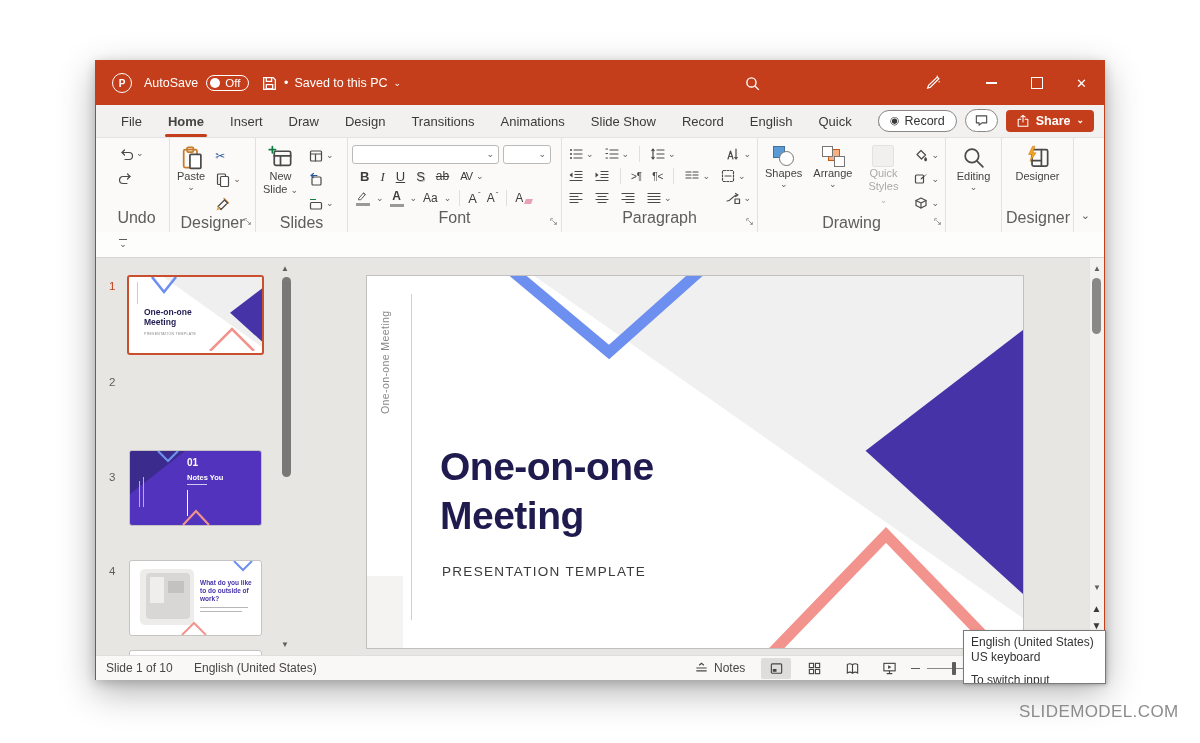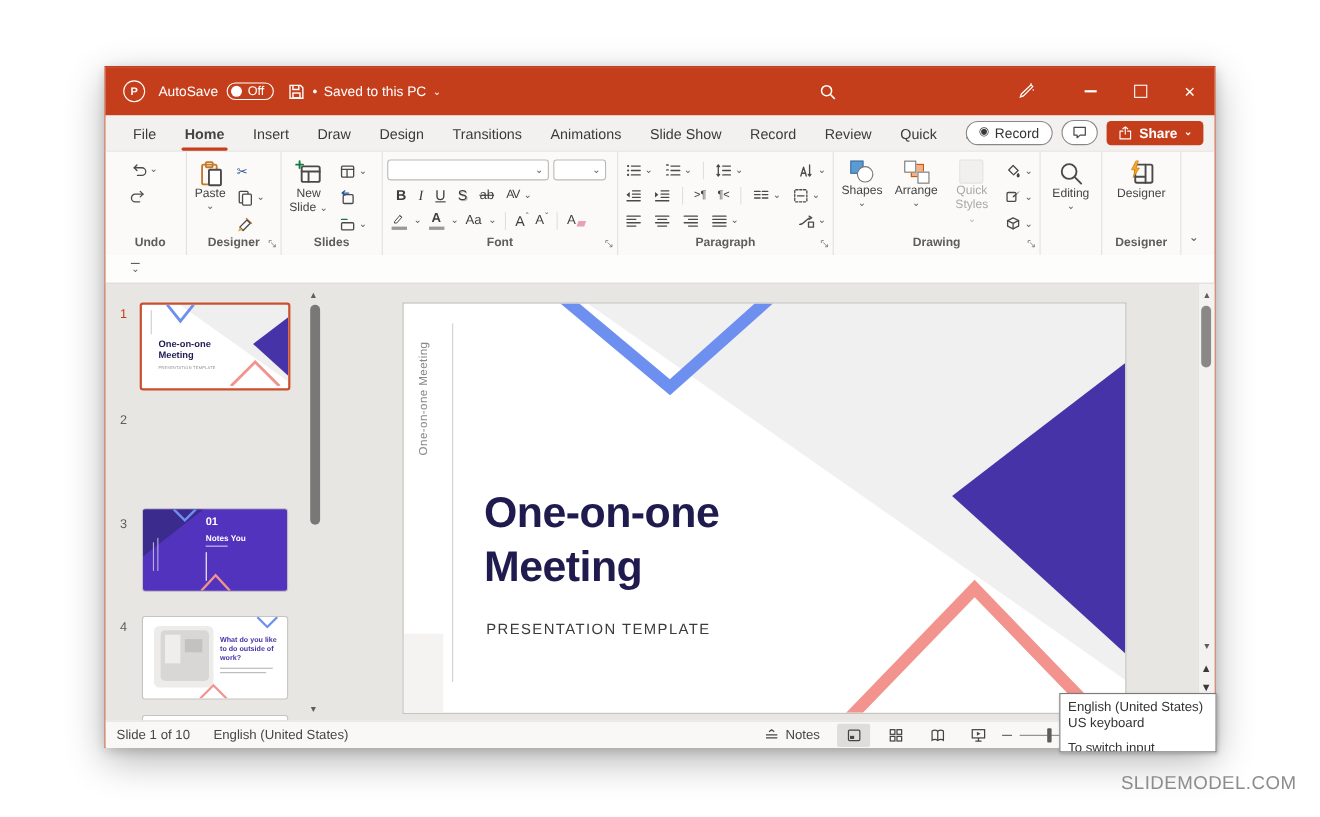--- a/index.html
+++ b/index.html
@@ -26,21 +26,21 @@
   .tab{position:relative;padding:0 13px;font-size:13px;color:#3B3A39;display:flex;align-items:center;}
   .tab.active{font-weight:700;color:#444;}
   .tab.active::after{content:"";position:absolute;left:10px;right:10px;bottom:0;height:3px;border-radius:2px;background:#C43E1C;}
   .tab-actions{position:absolute;right:10px;top:4px;display:flex;gap:8px;align-items:center;}
   .pill{display:flex;align-items:center;gap:5px;border:1px solid #8A8886;border-radius:13px;background:#fff;padding:3px 11px;font-size:12.5px;color:#333;}
   .rec-dot{font-size:11px;line-height:1;color:#3b3a39;}
   .share-btn{display:flex;align-items:center;gap:6px;background:#C43E1C;color:#fff;border-radius:4px;padding:4px 10px;font-size:12.5px;font-weight:600;}
   
   .ribbon{position:relative;height:94px;background:#FBFAF9;display:flex;padding-left:8px;box-sizing:border-box;}
   .rgroup{position:relative;display:flex;flex-direction:column;border-right:1px solid #E3E1DF;padding:5px 4px 0 4px;box-sizing:border-box;}
-  .glabel{margin-top:auto;text-align:center;font-size:11px;color:#5F5D5B;padding-bottom:5px;font-weight:bold;}
+  .glabel{margin-top:auto;text-align:center;font-size:16px;color:#5F5D5B;padding-bottom:5px;}
   .gbody{display:flex;gap:5px;}
   .col{display:flex;flex-direction:column;gap:3px;}
   .sb{height:21px;display:flex;align-items:center;gap:2px;padding:0 2px;color:#444;}
   .bigbtn{display:flex;flex-direction:column;align-items:center;justify-content:flex-start;font-size:11px;color:#444;padding:2px 3px;}
   .bigbtn .blabel{line-height:13px;text-align:center;}
   .chv{font-size:9px;color:#605E5C;line-height:1;}
   .ic{width:16px;height:16px;stroke:#4a4a4a;fill:none;stroke-width:1.2;stroke-linecap:round;stroke-linejoin:round;}
   .ic24{width:25px;height:25px;stroke:#4a4a4a;fill:none;stroke-width:1.1;stroke-linecap:round;stroke-linejoin:round;}
   .launcher{position:absolute;right:3px;bottom:6px;width:9px;height:9px;stroke:#5F5D5B;fill:none;stroke-width:1.1;}
   .combo{border:1px solid #BCBAB8;border-radius:3px;background:#fff;height:19px;display:flex;align-items:center;justify-content:flex-end;padding-right:4px;box-sizing:border-box;}
@@ -326,21 +326,21 @@
   <div class="tabsrow">
     <div class="tab">File</div>
     <div class="tab active">Home</div>
     <div class="tab">Insert</div>
     <div class="tab">Draw</div>
     <div class="tab">Design</div>
     <div class="tab">Transitions</div>
     <div class="tab">Animations</div>
     <div class="tab">Slide Show</div>
     <div class="tab">Record</div>
-    <div class="tab">Review</div>
+    <div class="tab">English</div>
     <div class="tab">Quick</div>
     <div class="tab">Help</div>
     <div class="tab-actions">
       <div class="pill">
         <span class="rec-dot">◉</span>
         <span>Record</span>
       </div>
       <div class="pill" style="padding:3px 8px">
         <svg class="ic" style="width:15px;height:15px">
               <use href="#s-comment"></use>
@@ -688,21 +688,21 @@
           <div>One-on-one</div>
               <div>Meeting</div>
         </div>
         <div style="position:absolute;left:15px;top:55px;font-size:3.5px;color:#888;letter-spacing:.3px">PRESENTATION TEMPLATE</div>
         <div style="position:absolute;left:8px;top:5px;width:1px;height:22px;background:#CCC"></div>
       </div>
 
       <span class="snum" style="left:13px;top:118px">2</span>
 
       <span class="snum" style="left:13px;top:213px">3</span>
-      <div class="thumb" style="top:204px;background:#5233BE">
+      <div class="thumb" style="top:192px;background:#5233BE">
         <div style="position:absolute;inset:0;background:#3B2B8C;clip-path:polygon(0 0,42% 0,0 58%)"></div>
         <svg style="position:absolute;inset:0" width="131" height="74">
               <polyline points="28,0 38,10 48,0" fill="none" stroke="#6D8FF0" stroke-width="2.2"></polyline>
             </svg>
         <div style="position:absolute;left:57px;top:6px;font-size:10px;font-weight:700;color:#fff">01</div>
         <div style="position:absolute;left:57px;top:22px;font-size:7.5px;font-weight:700;color:#fff">Notes You</div>
         <div style="position:absolute;left:57px;top:33px;width:20px;height:1px;background:#CFC8F0"></div>
         <div style="position:absolute;left:57px;top:39px;width:1px;height:26px;background:#fff"></div>
         <div style="position:absolute;left:9px;top:30px;width:1px;height:26px;background:#B7AEE0"></div>
         <div style="position:absolute;left:13px;top:26px;width:1px;height:30px;background:#B7AEE0"></div>

